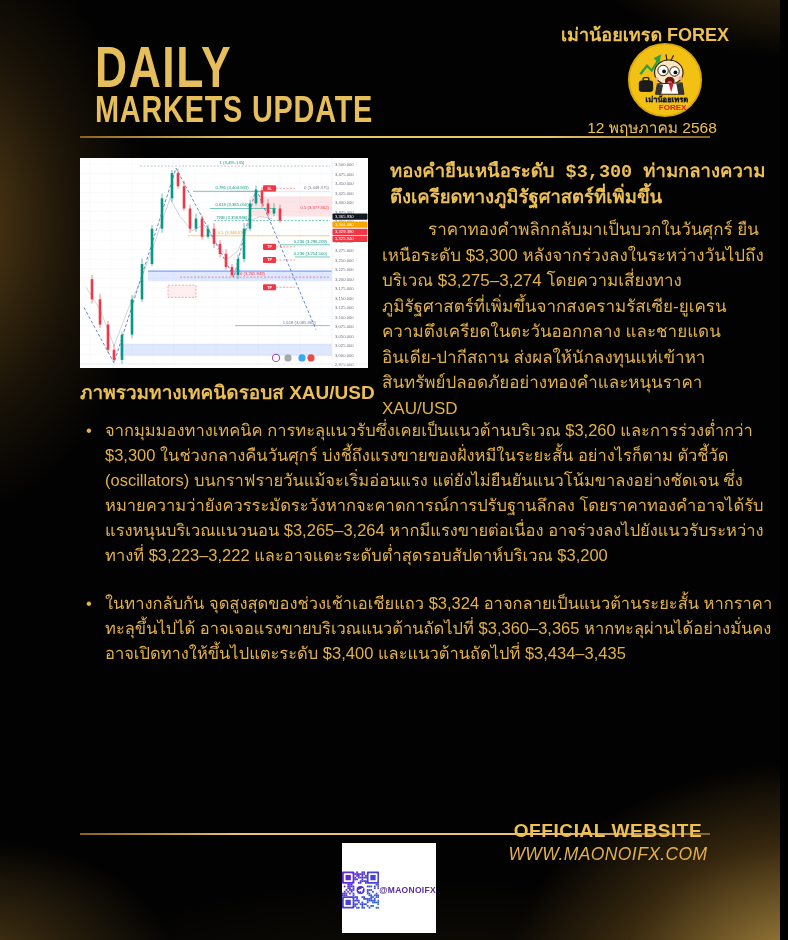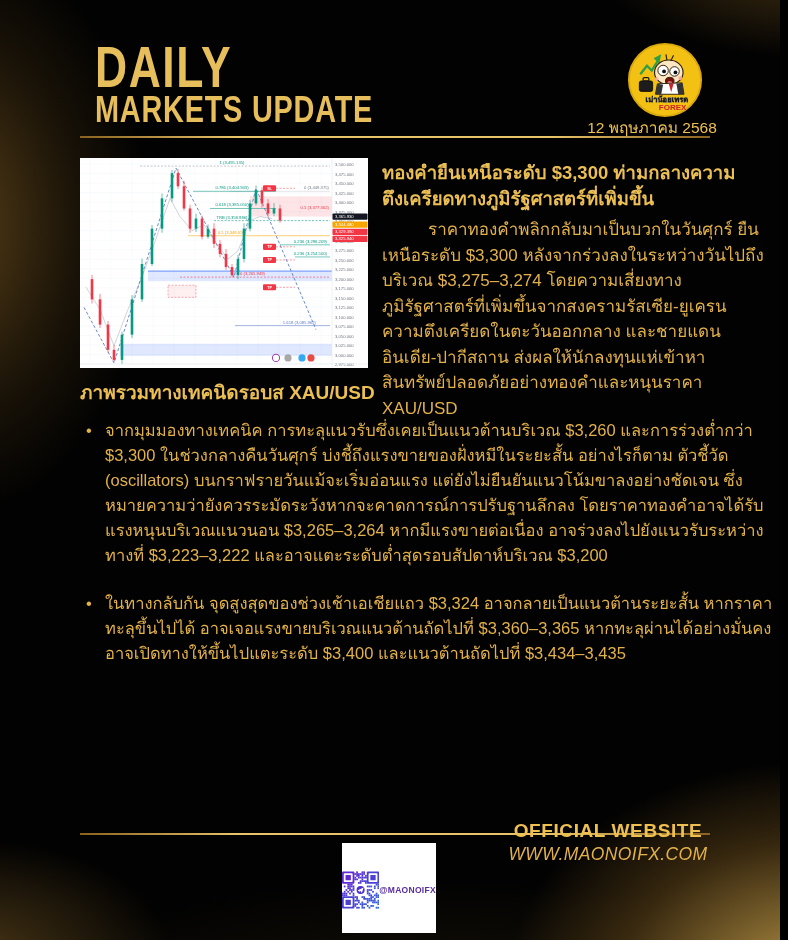--- a/index.html
+++ b/index.html
@@ -15,21 +15,21 @@
   .title{position:absolute;left:95px;top:42px;color:#e6be5c;transform:scaleX(.78);transform-origin:left top;}
   .title .l1{font-size:57px;font-weight:bold;line-height:50px;letter-spacing:2px;}
   .title .l2{font-size:37px;font-weight:bold;line-height:35px;letter-spacing:1px;}
   .hrule{position:absolute;left:80px;top:136px;width:630px;height:2px;
     background:linear-gradient(90deg,#8a6220,#e8c469 25%,#e8c469 75%,#8a6220);}
   .brand{position:absolute;left:560px;top:20px;width:170px;text-align:center;color:#eec050;font-weight:bold;font-size:18px;}
   .logo{position:absolute;left:627px;top:42px;width:76px;height:76px;}
   .date{position:absolute;left:577px;top:115px;width:150px;text-align:center;color:#eec050;font-size:15.5px;}
   .chart-card{position:absolute;left:80px;top:158px;width:288px;height:210px;background:#fff;}
   .article{position:absolute;left:382px;top:160px;width:384px;color:#e2b14a;font-size:17px;line-height:25.5px;}
-  .headline{font-weight:bold;font-size:18.5px;line-height:26px;color:#ecbf55;margin:0 0 5px 0;}
+  .headline{font-weight:bold;font-size:18.5px;line-height:26px;color:#ecbf55;margin:0 0 5px 8px;font-family:Liberation Mono, monospace;}
   .para{margin:0;text-indent:46px;}
   .section-title{position:absolute;left:80px;top:377px;font-weight:bold;font-size:19px;color:#ecbf55;}
   .bullets{position:absolute;left:84px;top:418px;width:690px;margin:0;padding:0;list-style:none;
     color:#e2b14a;font-size:16.5px;line-height:25px;}
   .bullets li{position:relative;padding-left:21px;margin-bottom:23px;}
   .bullets li .dot{position:absolute;left:2px;top:0;color:#e2b14a;}
   .frule{position:absolute;left:80px;top:833px;width:630px;height:2px;
     background:linear-gradient(90deg,#8a6220,#e8c469 25%,#e8c469 75%,#8a6220);}
   .qr-box{position:absolute;left:342px;top:843px;width:94px;height:90px;background:#fff;
     display:flex;flex-direction:row;align-items:center;padding-top:3px;box-sizing:border-box;}
@@ -40,20 +40,21 @@
 </style>
 </head>
 <body>
 
 <div class="page">
 
   <div class="title">
     <div class="l1">DAILY</div>
     <div class="l2">MARKETS UPDATE</div>
   </div>
+  <div class="brand">เม่าน้อยเทรด FOREX</div>
 
   <svg class="logo" viewBox="-40 -40 80 80">
     <circle cx="0" cy="0" r="38" fill="#f2c114"></circle>
     <circle cx="0" cy="0" r="38" fill="none" stroke="#d9a90e" stroke-width="2"></circle>
     <polyline points="-26,-6 -19,-15 -14,-10 -7,-21" fill="none" stroke="#2f9e44" stroke-width="2.4"></polyline>
     <polygon points="-4,-27 -12,-23 -6,-17" fill="#2f9e44"></polygon>
     <ellipse cx="4" cy="-8" rx="15" ry="13" fill="#fde6c2" stroke="#2a1c08" stroke-width="1.2"></ellipse>
     <line x1="2" y1="-21" x2="1" y2="-27" stroke="#2a1c08" stroke-width="1.2"></line>
     <line x1="6" y1="-20" x2="9" y2="-26" stroke="#2a1c08" stroke-width="1.2"></line>
     <circle cx="-2" cy="-10" r="5.5" fill="#fff" stroke="#2a1c08" stroke-width="1"></circle>

